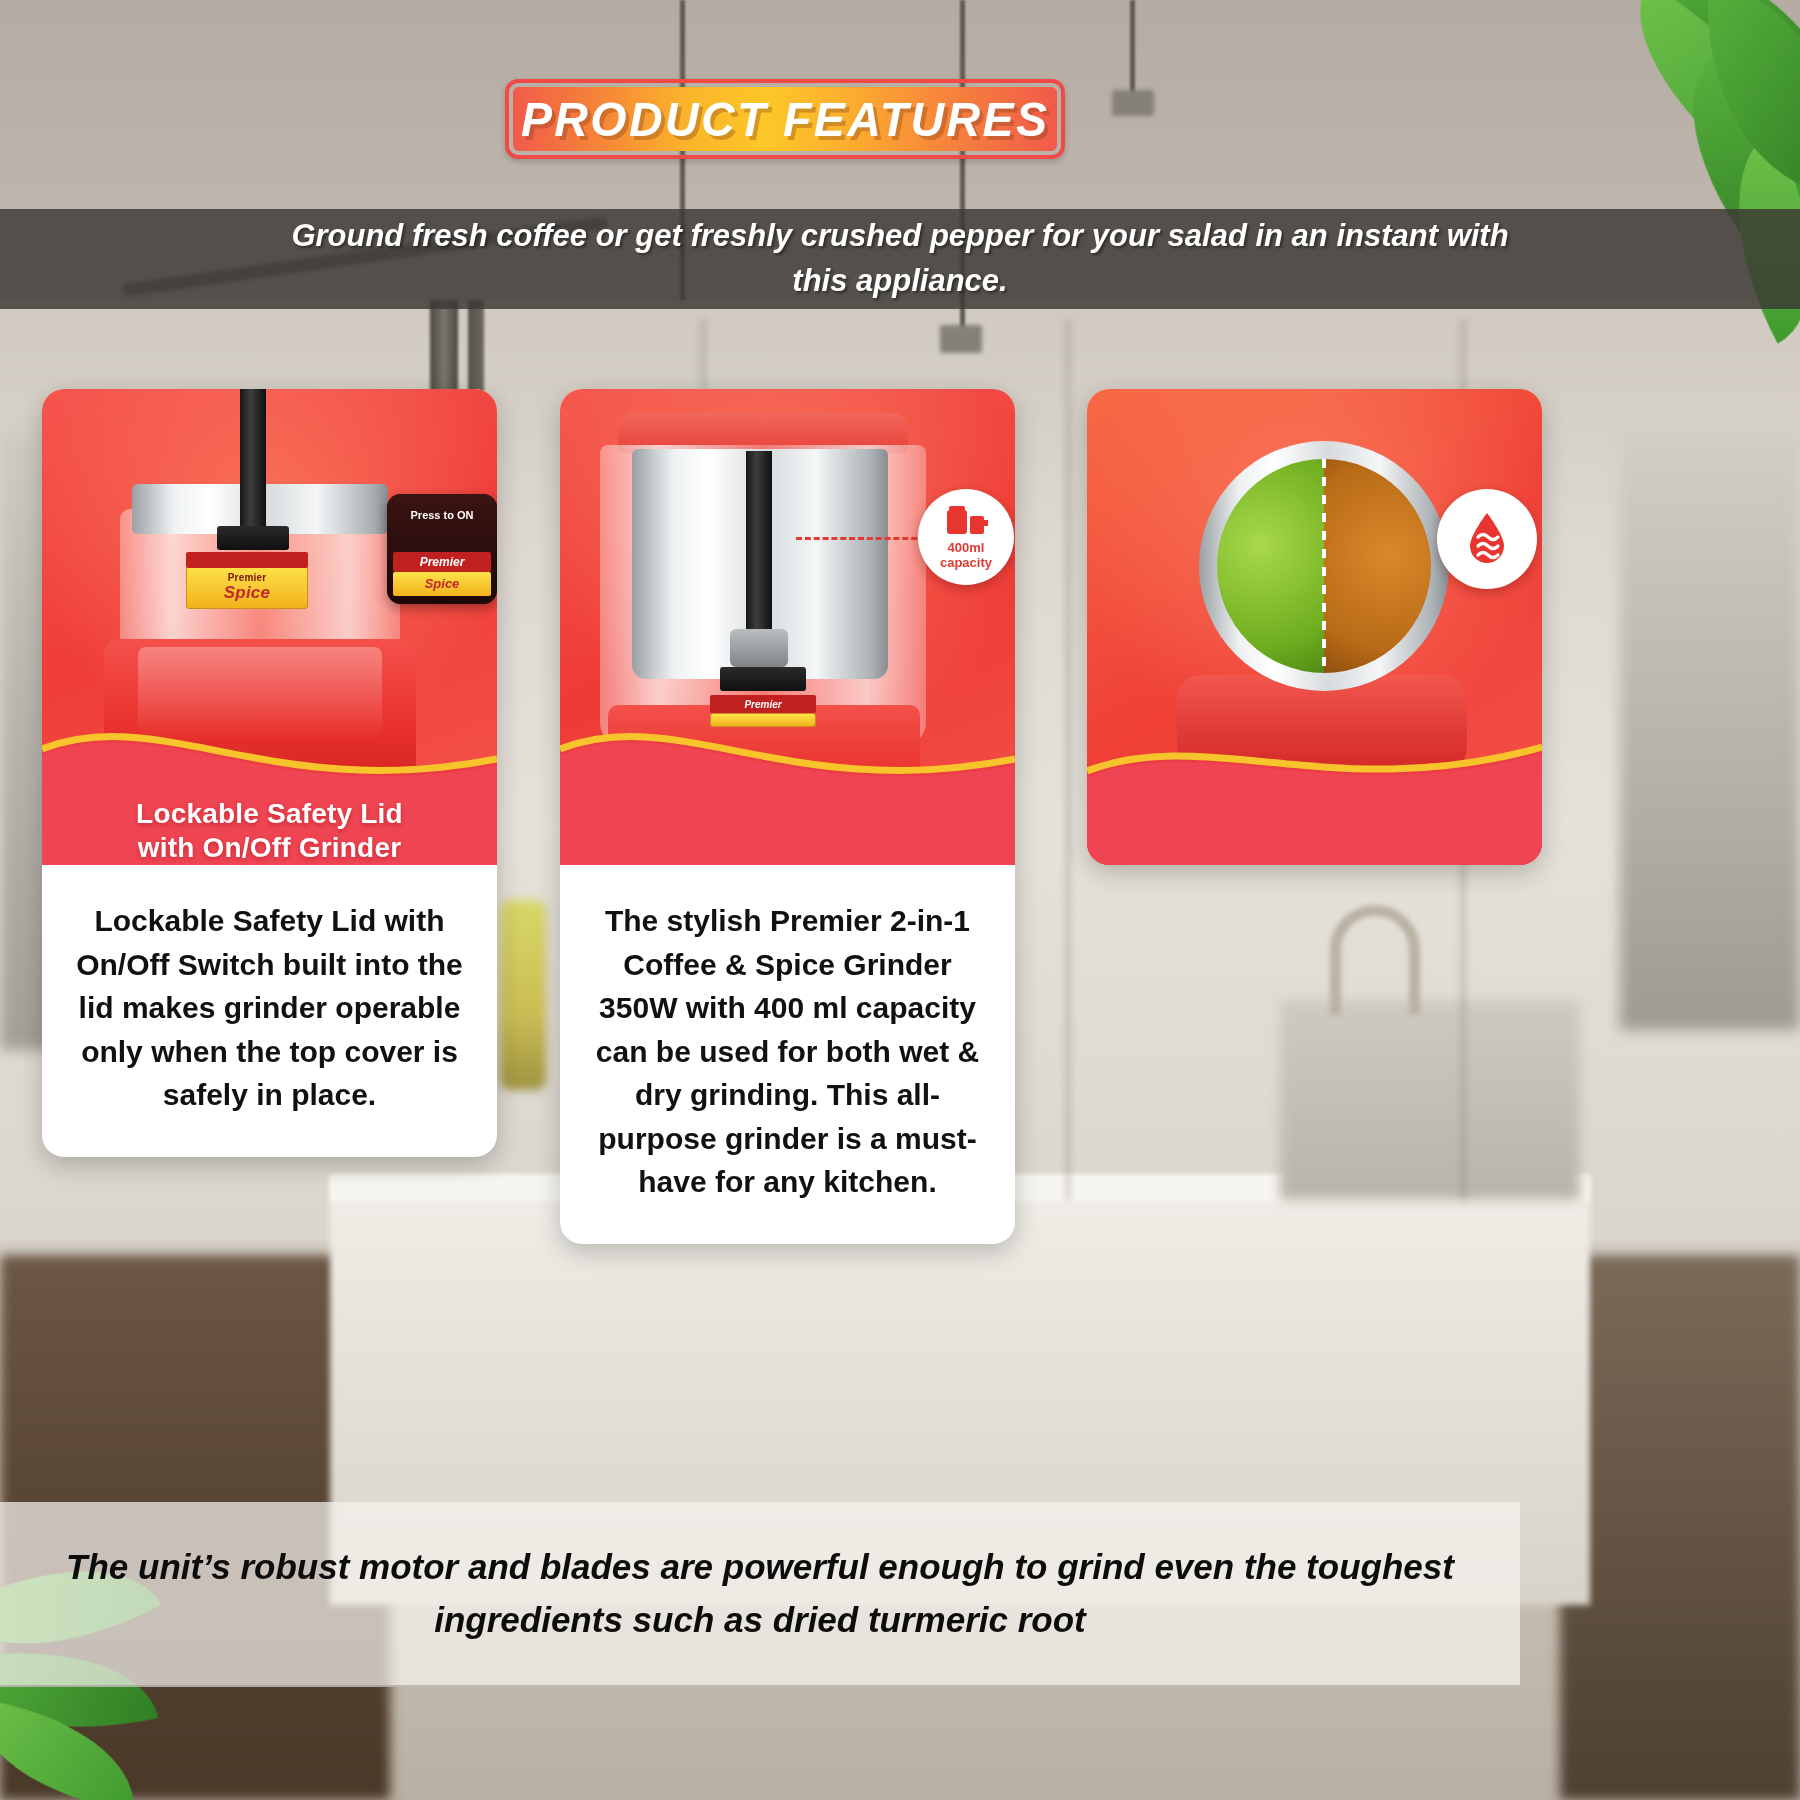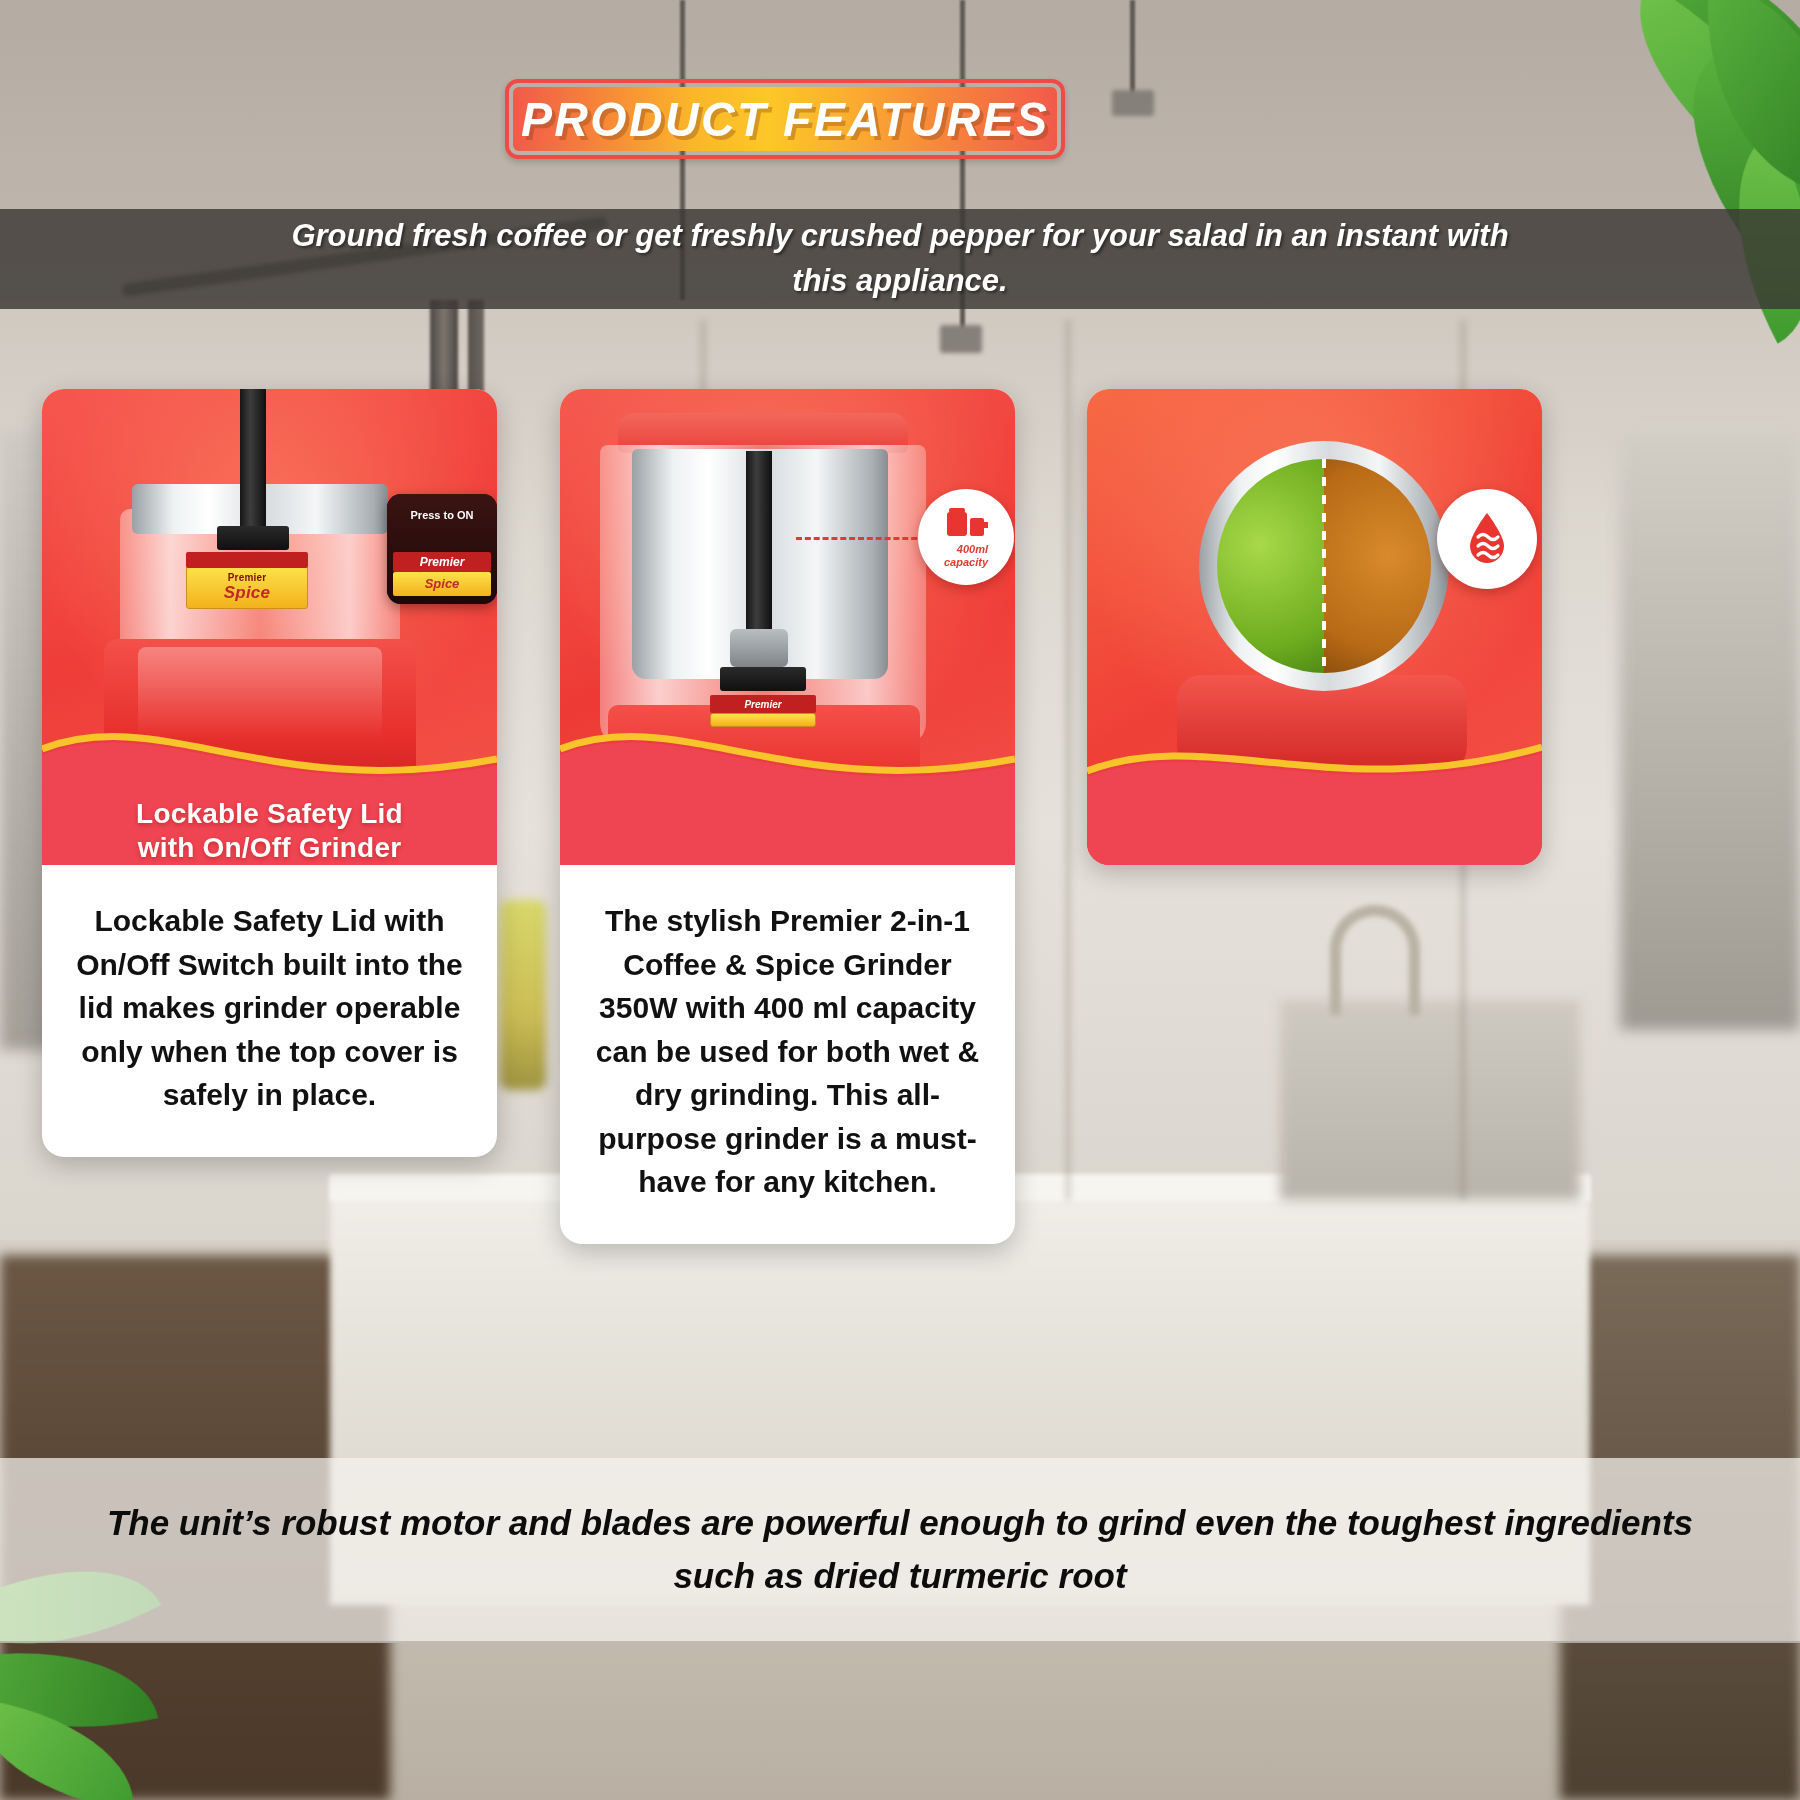--- a/index.html
+++ b/index.html
@@ -186,21 +186,21 @@
     background: linear-gradient(180deg, #f4504a 0%, #e8302c 55%, #c71f1f 100%);
   }
   .shaft { background: linear-gradient(90deg, #161616, #3d3d3d 40%, #101010); }
 
   .badge-circle {
     position: absolute; border-radius: 50%; background: #fff;
     box-shadow: 0 4px 12px rgba(90,0,0,.3);
     display: flex; align-items: center; justify-content: center;
     flex-direction: column;
   }
-  .badge-text { font-size: 11px; font-weight: 700; color: #e03b33; line-height: 1.1; text-align: right; font-style: italic; }
+  .badge-text { font-size: 13px; font-weight: 700; color: #e03b33; line-height: 1.1; text-align: center; }
 
   .dash-line {
     position: absolute; height: 0; border-top: 3px dashed #ffffff;
   }
   .dash-line.red { border-top-color: #e03b33; }
 
   .switch-label {
     position: absolute; background: linear-gradient(180deg, #fde24a, #f2b21c);
     border-radius: 3px; border: 1px solid #c9901a;
     display: flex; align-items: center; justify-content: center;
@@ -211,23 +211,23 @@
     display: flex; align-items: center; justify-content: center;
     color: #fff; font-size: 10px; font-weight: 700; font-style: italic;
   }
   .black-switch {
     position: absolute; background: linear-gradient(180deg, #2a2a2a, #101010);
     border-radius: 3px;
   }
 
   
   .bottom-band {
-    position: absolute; left: 0; top: 1458px; width: 1800px; height: 185px;
+    position: absolute; left: 0; top: 1502px; width: 1520px; height: 185px;
     background: rgba(245,243,239,.72);
-    display: flex; align-items: center; justify-content: center;
+    display: flex; align-items: center; justify-content: flex-end;
     border-bottom: 2px solid rgba(120,115,105,.35);
   }
   .bottom-band p {
     width: 1620px; text-align: center; color: #0c0c0c;
     font-size: 35px; font-weight: 700; font-style: italic; line-height: 1.5;
   }
 </style>
 </head>
 <body>
 

